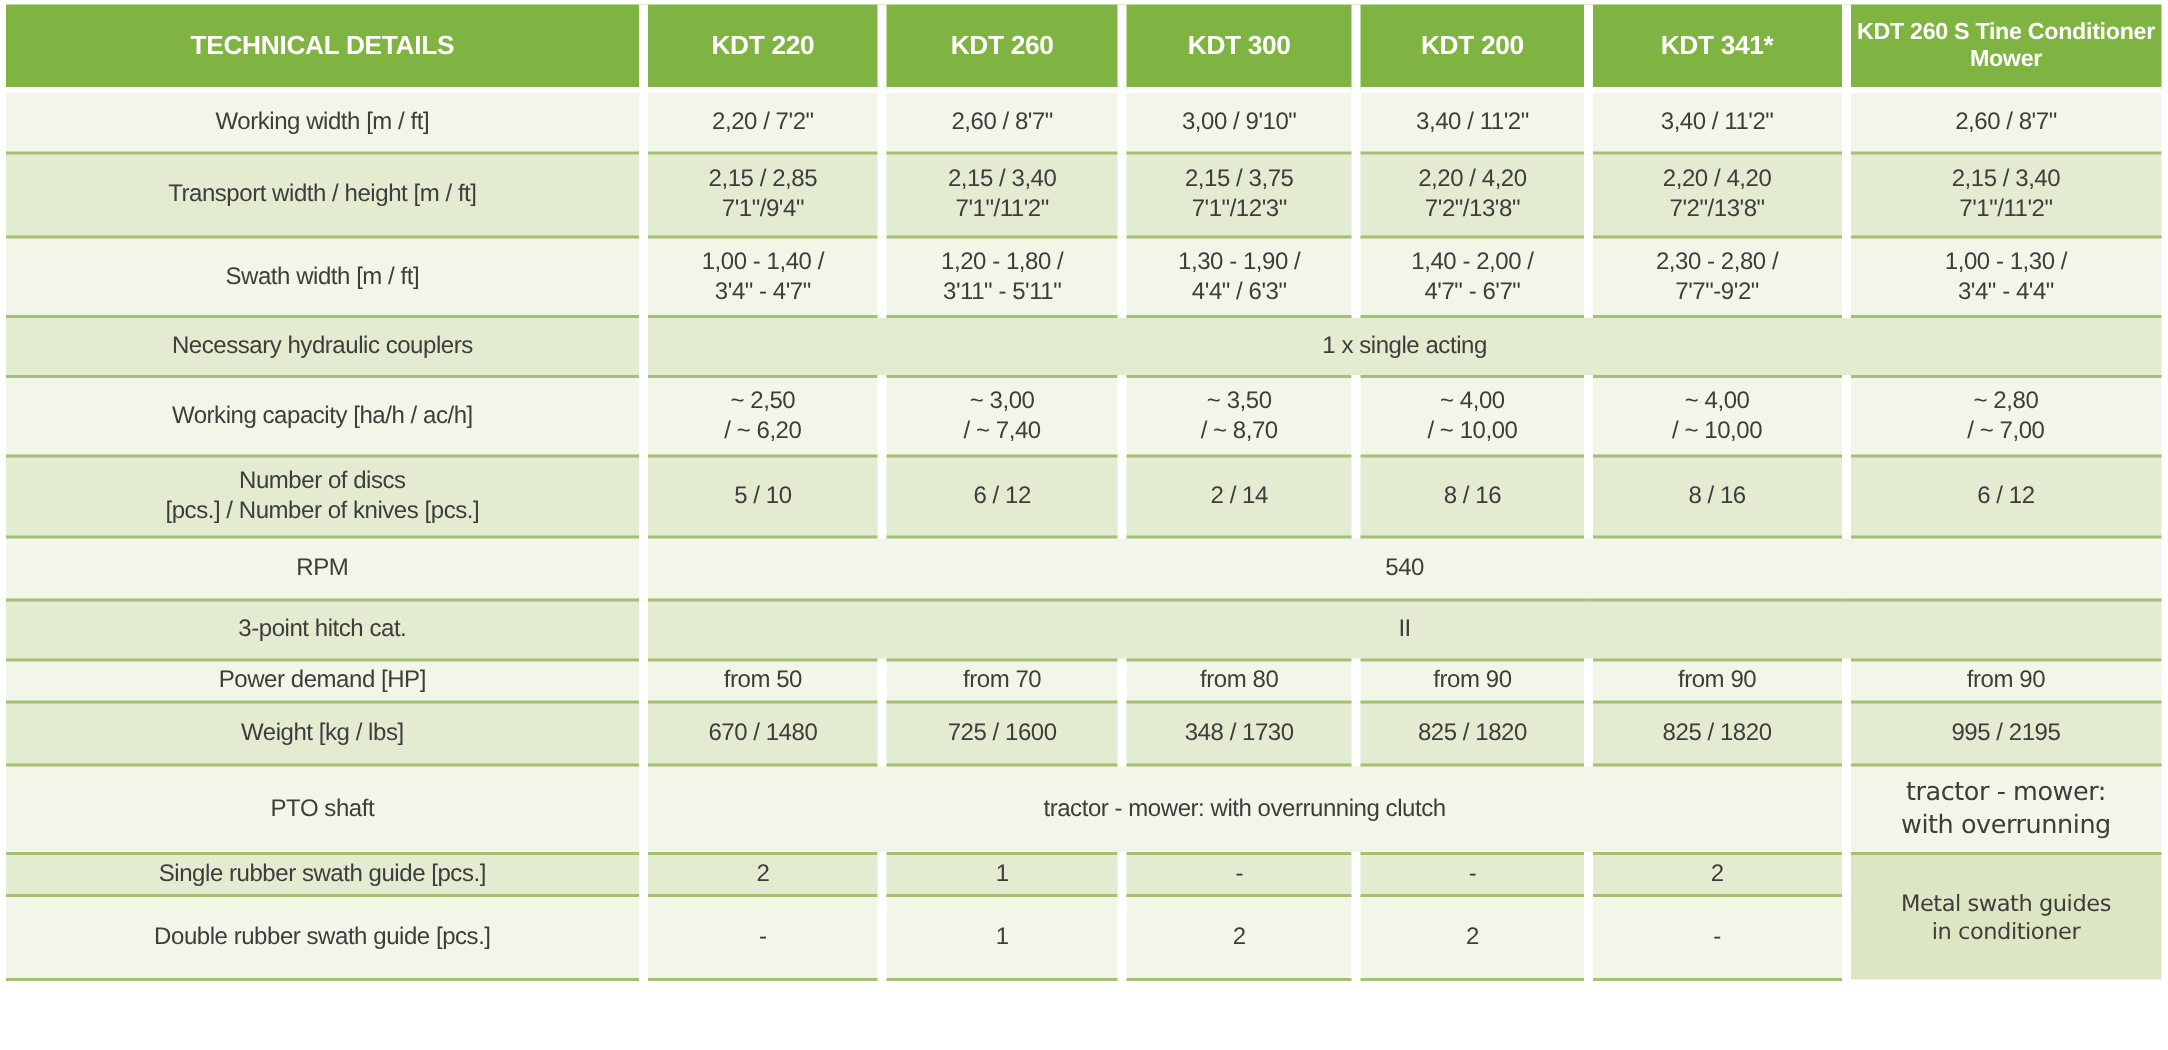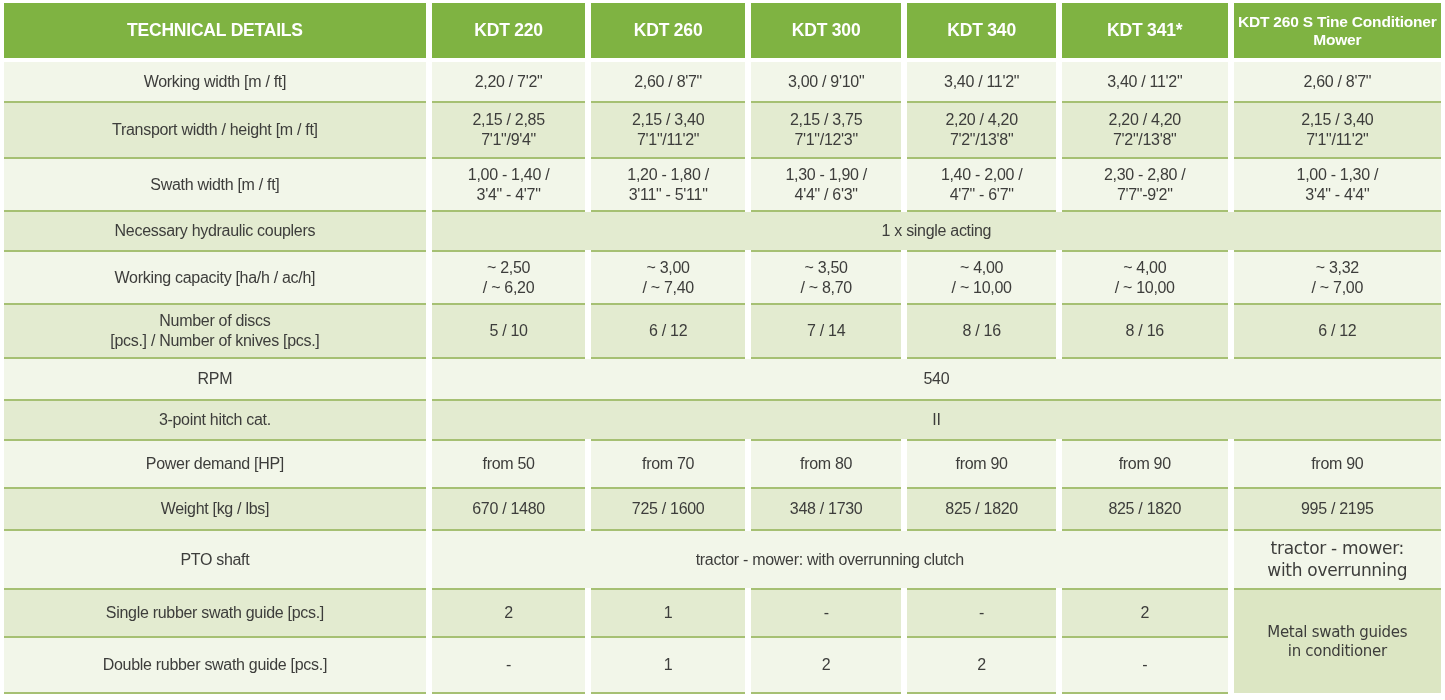--- a/index.html
+++ b/index.html
@@ -58,21 +58,21 @@
   td.alt-font{
     font-family:"DejaVu Sans", sans-serif;
     font-size:17px;
     letter-spacing:-0.3px;
   }
   td.metal{
     background:#dce6c3 !important;
     font-family:"DejaVu Sans", sans-serif;
     font-size:15px;
   }
-  .h40{height:40px}.h42{height:42px}.h43{height:59px}.h44{height:48px}
+  .h40{height:40px}.h42{height:42px}.h43{height:59px}.h44{height:28px}
   .h46{height:56px}.h53{height:53px}.h54{height:54px}.h56{height:56px}.h57{height:57px}
 </style>
 </head>
 <body>
 
 <table class="tech">
   <colgroup>
     <col style="width:418px">
       <col style="width:157px">
       <col style="width:157px">
@@ -80,21 +80,21 @@
       <col style="width:152px">
       <col style="width:169px">
     <col style="width:207px">
   </colgroup>
   <thead>
     <tr class="h57">
       <th>TECHNICAL DETAILS</th>
       <th>KDT 220</th>
       <th>KDT 260</th>
       <th>KDT 300</th>
-      <th>KDT 340</th>
+      <th>KDT 200</th>
       <th>KDT 341*</th>
       <th class="last">KDT 260 S  Tine Conditioner Mower</th>
     </tr>
   </thead>
   <tbody>
     <tr class="light h42">
       <td class="label">Working width [m / ft]</td>
       <td>2,20 / 7'2"</td>
       <td>2,60 / 8'7"</td>
       <td>3,00 / 9'10"</td>
@@ -141,29 +141,29 @@
       <td>~ 2,50
 / ~ 6,20</td>
       <td>~ 3,00
 / ~ 7,40</td>
       <td>~ 3,50
 / ~ 8,70</td>
       <td>~ 4,00
 / ~ 10,00</td>
       <td>~ 4,00
 / ~ 10,00</td>
-      <td>~ 3,32
+      <td>~ 2,80
 / ~ 7,00</td>
     </tr>
     <tr class="dark h54">
       <td class="label">Number of discs
 [pcs.] / Number of knives [pcs.]</td>
       <td>5 / 10</td>
       <td>6 / 12</td>
-      <td>7 / 14</td>
+      <td>2 / 14</td>
       <td>8 / 16</td>
       <td>8 / 16</td>
       <td>6 / 12</td>
     </tr>
     <tr class="light h42">
       <td class="label">RPM</td>
       <td colspan="6">540</td>
     </tr>
     <tr class="dark h40">
       <td class="label">3-point hitch cat.</td>

